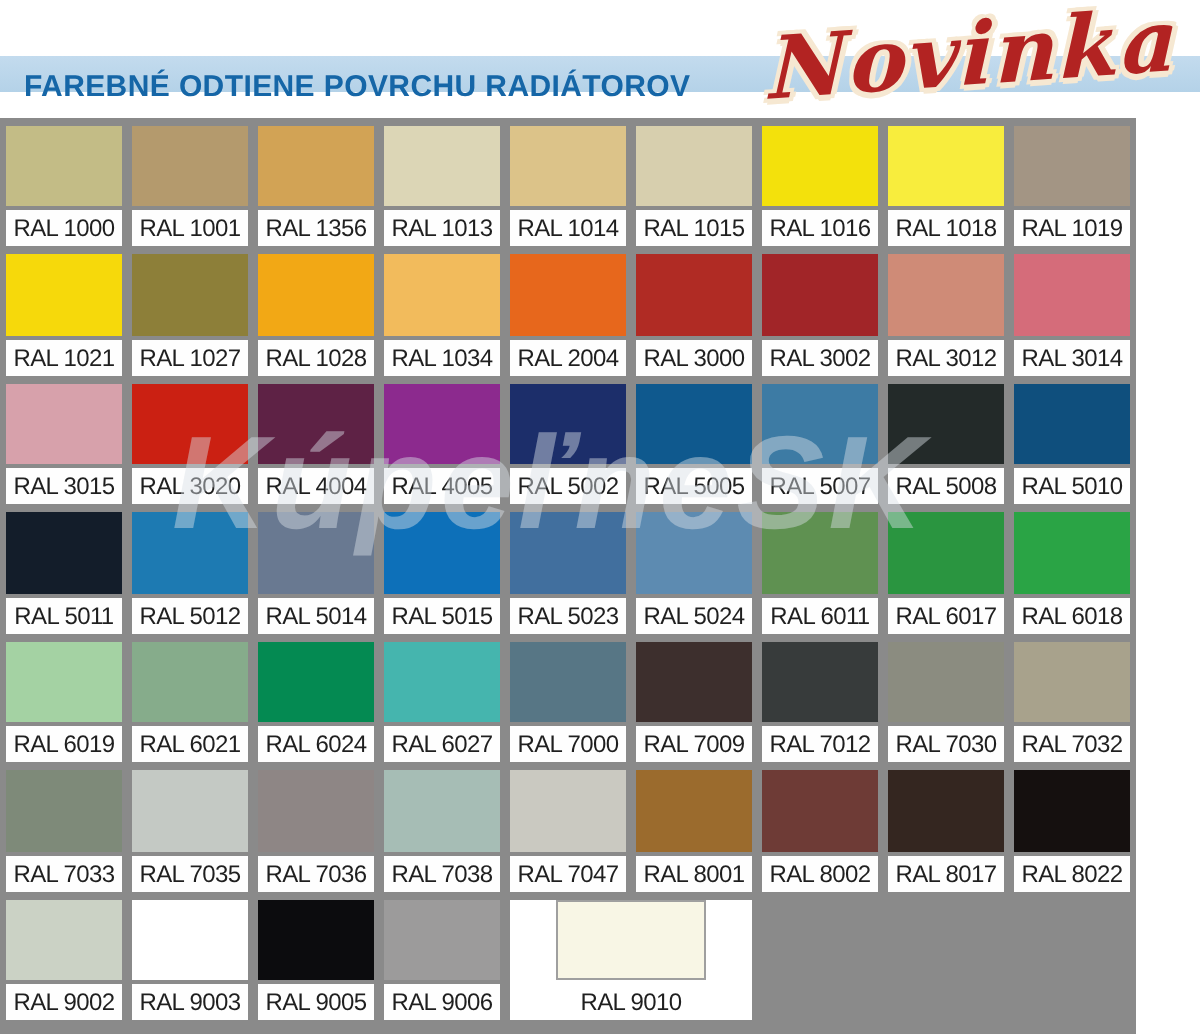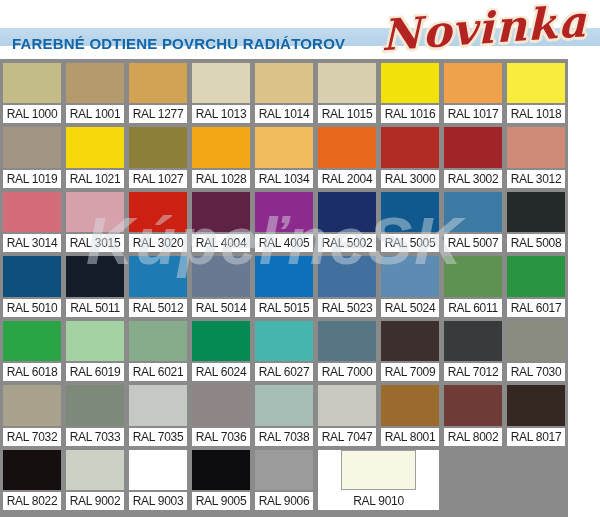--- a/index.html
+++ b/index.html
@@ -46,41 +46,37 @@
       <div class="cell">
         <div class="sw" style="background: rgb(195, 188, 134);"></div>
         <div class="lbl">RAL 1000</div>
       </div>
       <div class="cell">
         <div class="sw" style="background: rgb(180, 154, 109);"></div>
         <div class="lbl">RAL 1001</div>
       </div>
       <div class="cell">
         <div class="sw" style="background: rgb(210, 163, 85);"></div>
-        <div class="lbl">RAL 1277</div>
+        <div class="lbl">RAL 1356</div>
       </div>
       <div class="cell">
         <div class="sw" style="background: rgb(220, 214, 182);"></div>
         <div class="lbl">RAL 1013</div>
       </div>
       <div class="cell">
         <div class="sw" style="background: rgb(220, 195, 137);"></div>
         <div class="lbl">RAL 1014</div>
       </div>
       <div class="cell">
         <div class="sw" style="background: rgb(215, 207, 174);"></div>
         <div class="lbl">RAL 1015</div>
       </div>
       <div class="cell">
         <div class="sw" style="background: rgb(243, 225, 12);"></div>
         <div class="lbl">RAL 1016</div>
-      </div>
-      <div class="cell">
-        <div class="sw" style="background: rgb(239, 161, 76);"></div>
-        <div class="lbl">RAL 1017</div>
       </div>
       <div class="cell">
         <div class="sw" style="background: rgb(248, 237, 61);"></div>
         <div class="lbl">RAL 1018</div>
       </div>
       <div class="cell">
         <div class="sw" style="background: rgb(163, 149, 132);"></div>
         <div class="lbl">RAL 1019</div>
       </div>
       <div class="cell">

